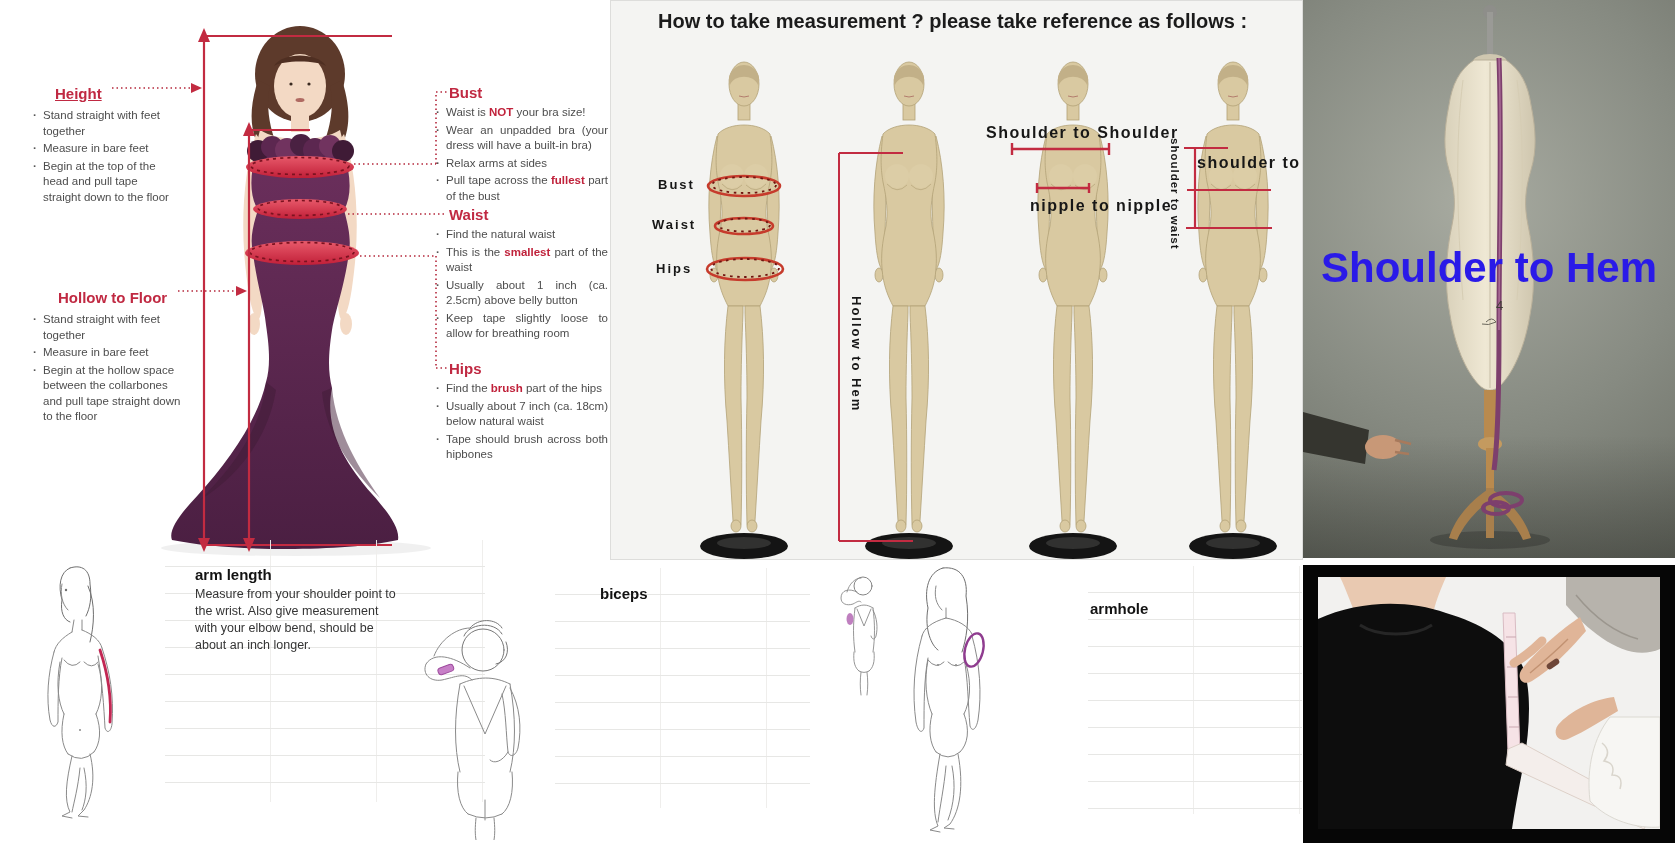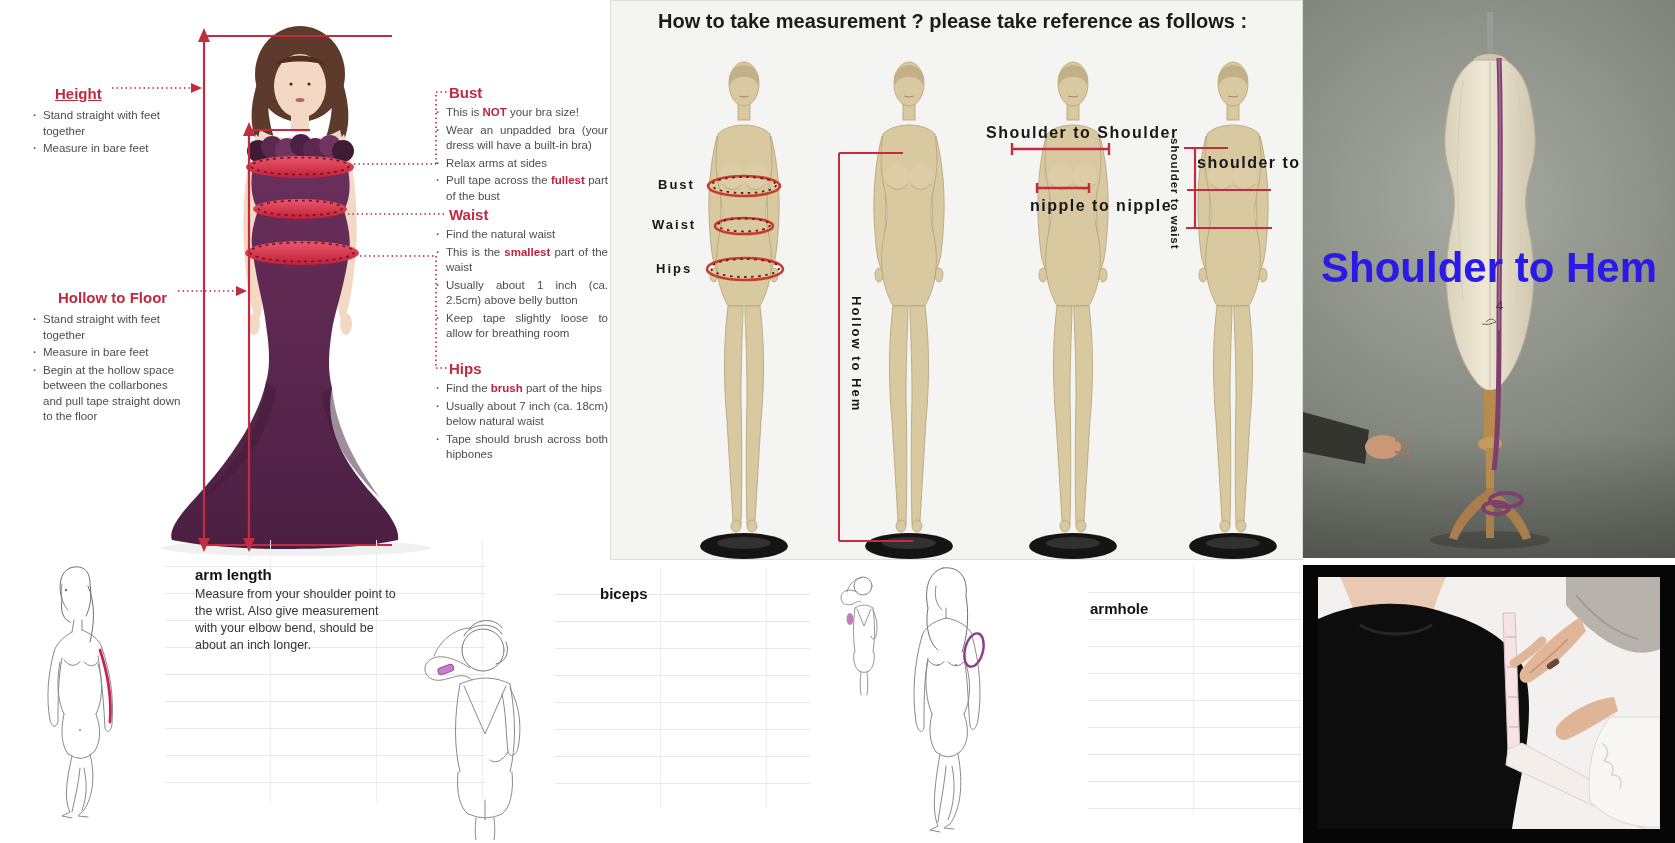--- a/index.html
+++ b/index.html
@@ -118,30 +118,31 @@
           <path d="M178,291 H235"></path>
         <path d="M354,164 H436 M436,164 V92 M436,92 H447"></path>
         <path d="M348,214 H447"></path>
         <path d="M360,256 H436 M436,256 V368 M436,368 H447"></path>
       </g>
     </svg>
     <div class="red-head" style="left:55px;top:85px;text-decoration:underline;">Height</div>
     <ul class="bullets" style="left:33px;top:108px;width:145px;">
         <li><span>Stand straight with feet together</span></li>
         <li><span>Measure in bare feet</span></li>
+        <li><span>Begin at the top of the head and pull tape straight down to the floor</span></li>
       </ul>
     <div class="red-head" style="left:58px;top:289px;">Hollow to Floor</div>
     <ul class="bullets" style="left:33px;top:312px;width:150px;">
         <li><span>Stand straight with feet together</span></li>
         <li><span>Measure in bare feet</span></li>
         <li><span>Begin at the hollow space between the collarbones and pull tape straight down to the floor</span></li>
       </ul>
     <div class="red-head" style="left:449px;top:84px;">Bust</div>
     <ul class="bullets just" style="left:436px;top:105px;width:172px;">
-        <li><span>This is </span><span class="em">NOT</span><span> your bra size!</span></li>
+        <li><span>Waist is </span><span class="em">NOT</span><span> your bra size!</span></li>
         <li><span>Wear an unpadded bra (your dress will have a built-in bra)</span></li>
         <li><span>Relax arms at sides</span></li>
         <li><span>Pull tape across the </span><span class="em">fullest</span><span> part of the bust</span></li>
       </ul>
     <div class="red-head" style="left:449px;top:206px;">Waist</div>
     <ul class="bullets just" style="left:436px;top:227px;width:172px;">
         <li><span>Find the natural waist</span></li>
         <li><span>This is the </span><span class="em">smallest</span><span> part of the waist</span></li>
         <li><span>Usually about 1 inch (ca. 2.5cm) above belly button</span></li>
         <li><span>Keep tape slightly loose to allow for breathing room</span></li>

